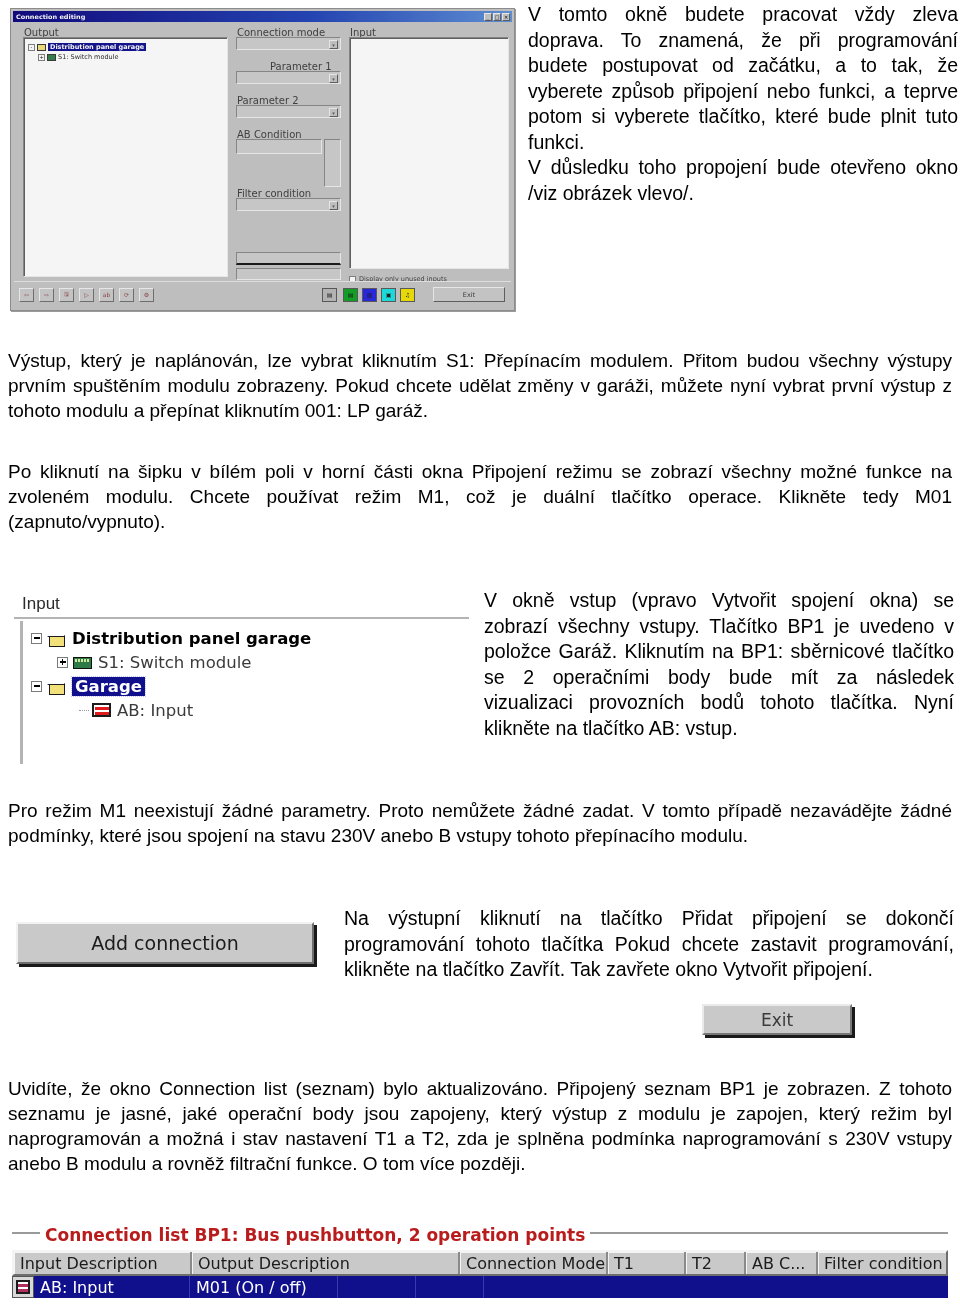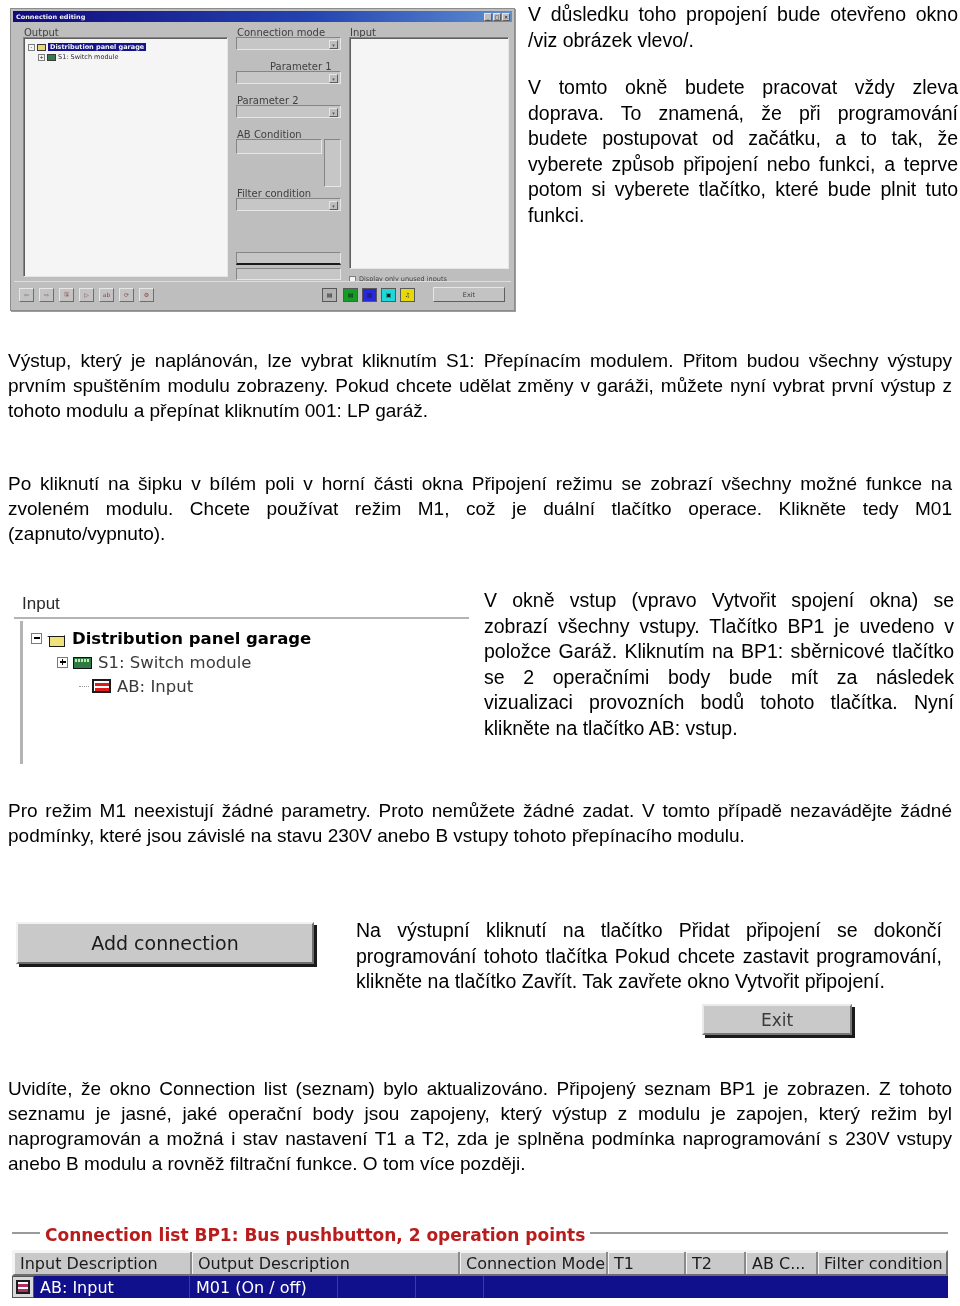--- a/index.html
+++ b/index.html
@@ -374,30 +374,30 @@
       <span class="color-btn" style="background:#0aa01e;">▤</span>
       <span class="color-btn" style="background:#2020e0;">▥</span>
       <span class="color-btn" style="background:#15e0e0;">▣</span>
       <span class="color-btn" style="background:#f0e000; margin-right:96px;">♫</span>
 
       <span id="dlg-exit-btn">Exit</span>
     </div>
   </div>
 
   <div id="top-text">
+    <p class="para" style="margin:0;">V tomto okně budete pracovat vždy zleva doprava. To znamená, že při programování budete postupovat od začátku, a to tak, že  vyberete způsob připojení nebo funkci, a teprve potom si vyberete tlačítko, které bude plnit tuto funkci.</p>
     <p class="para" style="margin:0 0 22px 0;">V důsledku toho propojení bude otevřeno okno /viz obrázek vlevo/.</p>
-    <p class="para" style="margin:0;">V tomto okně budete pracovat vždy zleva doprava. To znamená, že při programování budete postupovat od začátku, a to tak, že  vyberete způsob připojení nebo funkci, a teprve potom si vyberete tlačítko, které bude plnit tuto funkci.</p>
   </div>
 </div>
 
 <div class="block" style="left:8px; top:348px; width:944px;">
   <p class="para narrow" style="margin:0;">Výstup, který je naplánován, lze vybrat kliknutím S1: Přepínacím modulem. Přitom budou všechny výstupy prvním spuštěním modulu zobrazeny. Pokud chcete udělat změny v garáži, můžete nyní vybrat první výstup z tohoto modulu a přepínat kliknutím 001: LP garáž.</p>
 </div>
 
-<div class="block" style="left:8px; top:471px; width:944px;">
+<div class="block" style="left:8px; top:459px; width:944px;">
   <p class="para narrow" style="margin:0;">Po kliknutí na šipku v bílém poli v horní části okna Připojení režimu se zobrazí všechny možné funkce na zvoleném modulu. Chcete používat režim M1, což je duální tlačítko operace. Klikněte tedy M01 (zapnuto/vypnuto).</p>
 </div>
 
 <div id="input-tree-shot">
   <div id="it-header">
     <span id="it-header-label">Input</span>
   </div>
   <div id="it-body">
 
     <div class="tv-row">
@@ -407,46 +407,52 @@
       <span class="tv-label bold">Distribution panel garage</span>
     </div>
 
     <div class="tv-row">
       <span class="tv-ind" style="width:26px"></span>
       <span class="tv-exp plus"></span>
       <span class="ico ico-module"></span>
       <span class="tv-label">S1: Switch module</span>
     </div>
 
+    <div class="tv-row">
+      <span class="tv-ind" style="width:0px"></span>
+      <span class="tv-exp"></span>
+      <span class="ico ico-house"></span>
+      <span class="tv-label selected">Garage</span>
+    </div>
 
 
     <div class="tv-row">
       <span class="tv-ind" style="width:48px"></span>
       <span class="tv-dots"></span>
       <span class="ico ico-red"></span>
       <span class="tv-label">AB: Input</span>
     </div>
 
   </div>
 </div>
 
 <div class="block" style="left:484px; top:588px; width:470px;">
   <p class="para" style="margin:0;">V okně vstup (vpravo Vytvořit spojení okna) se zobrazí všechny vstupy. Tlačítko BP1 je uvedeno v položce Garáž. Kliknutím na BP1: sběrnicové tlačítko se 2 operačními body bude mít za následek vizualizaci provozních bodů tohoto tlačítka. Nyní klikněte na tlačítko AB: vstup.</p>
 </div>
 
 <div class="block" style="left:8px; top:798px; width:944px;">
-  <p class="para narrow" style="margin:0;">Pro režim M1 neexistují žádné parametry. Proto nemůžete žádné zadat. V tomto případě nezavádějte žádné podmínky, které jsou závislé na stavu 230V anebo B vstupy tohoto přepínacího modulu.</p>
+  <p class="para narrow" style="margin:0;">Pro režim M1 neexistují žádné parametry. Proto nemůžete žádné zadat. V tomto případě nezavádějte žádné podmínky, které jsou spojení na stavu 230V anebo B vstupy tohoto přepínacího modulu.</p>
 </div>
 
 <div id="add-conn-btn">
   <span>Add connection</span>
 </div>
 
 <div class="block" style="left:344px; top:906px; width:610px;">
-  <p class="para" style="margin:12px;">Na výstupní kliknutí na tlačítko Přidat připojení se dokončí programování  tohoto tlačítka Pokud chcete zastavit programování, klikněte na tlačítko Zavřít. Tak zavřete okno Vytvořit připojení.</p>
+  <p class="para" style="margin:0;">Na výstupní kliknutí na tlačítko Přidat připojení se dokončí programování  tohoto tlačítka Pokud chcete zastavit programování, klikněte na tlačítko Zavřít. Tak zavřete okno Vytvořit připojení.</p>
 </div>
 
 <div id="exit-btn">
   <span>Exit</span>
 </div>
 
 <div class="block" style="left:8px; top:1076px; width:944px;">
   <p class="para narrow" style="margin:0;">Uvidíte, že okno Connection list (seznam) bylo aktualizováno. Připojený seznam BP1 je zobrazen. Z tohoto seznamu je jasné, jaké operační body jsou zapojeny, který výstup z modulu je zapojen, který režim byl naprogramován a možná i stav nastavení T1 a T2, zda je splněna podmínka naprogramování s 230V vstupy anebo B modulu a rovněž filtrační funkce. O tom více později.</p>
 </div>
 

